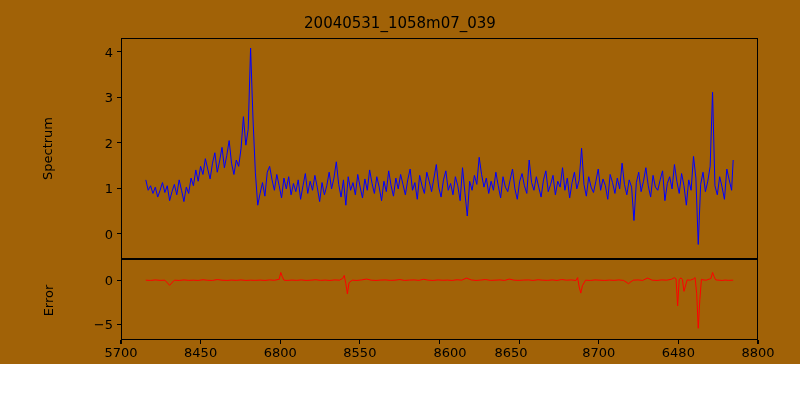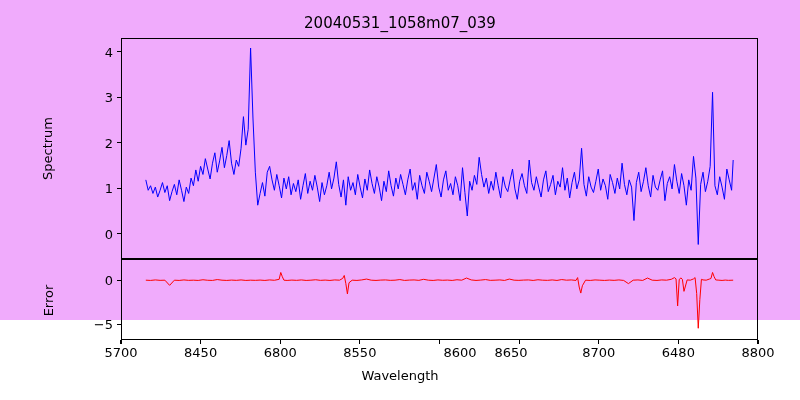--- a/index.html
+++ b/index.html
@@ -9,22 +9,22 @@
   }
   body {
     width: 800px;
     height: 400px;
     font-family: "DejaVu Sans", sans-serif;
     overflow: hidden;
   }
   #figure {
     position: relative;
     width: 800px;
-    height: 320px;
-    background: #f0abfc;
+    height: 364px;
+    background: #a16207;
   }
   #chart-title {
     position: absolute;
     left: 0;
     top: 14px;
     width: 800px;
     text-align: center;
     font-size: 15px;
     color: #000000;
     line-height: 18px;
@@ -145,21 +145,21 @@
   <div id="tick-layer">
       <div class="tickmark-x" style="left: 120.45px;"></div>
       <div class="xtick" style="left: 121px;">5700</div>
       <div class="tickmark-x" style="left: 200.075px;"></div>
       <div class="xtick" style="left: 200.625px;">8450</div>
       <div class="tickmark-x" style="left: 279.7px;"></div>
       <div class="xtick" style="left: 280.25px;">6800</div>
       <div class="tickmark-x" style="left: 359.325px;"></div>
       <div class="xtick" style="left: 359.875px;">8550</div>
       <div class="tickmark-x" style="left: 438.95px;"></div>
-      <div class="xtick" style="left: 460px;">8600</div>
+      <div class="xtick" style="left: 450px;">8600</div>
       <div class="tickmark-x" style="left: 518.575px;"></div>
       <div class="xtick" style="left: 511px;">8650</div>
       <div class="tickmark-x" style="left: 598.2px;"></div>
       <div class="xtick" style="left: 598.75px; text-align: center;">8700</div>
       <div class="tickmark-x" style="left: 677.825px;"></div>
       <div class="xtick" style="left: 678.375px;">6480</div>
       <div class="tickmark-x" style="left: 757.45px;"></div>
       <div class="xtick" style="left: 758px; text-align: center;">8800</div>
       <div class="tickmark-y" style="top: 233.388px;"></div>
       <div class="ytick" style="position: absolute; left: 73px; top: 233.938px; width: 40px;">0</div>
@@ -172,15 +172,14 @@
       <div class="tickmark-y" style="top: 51.1201px;"></div>
       <div class="ytick" style="position: absolute; left: 73px; top: 51.6701px; width: 40px;">4</div>
       <div class="tickmark-y" style="top: 279.58px;"></div>
       <div class="ytick" style="position: absolute; left: 73px; top: 280.13px; width: 40px;">0</div>
       <div class="tickmark-y" style="top: 323.602px;"></div>
       <div class="ytick" style="position: absolute; left: 73px; top: 324.152px; width: 40px;">−5</div>
     </div>
 
   <div class="ylabel" id="ylabel-spectrum">Spectrum</div>
   <div class="ylabel" id="ylabel-error">Error</div>
-  <div id="xlabel">Wavelength</div>
 
 </div>
 
 </body></html>

